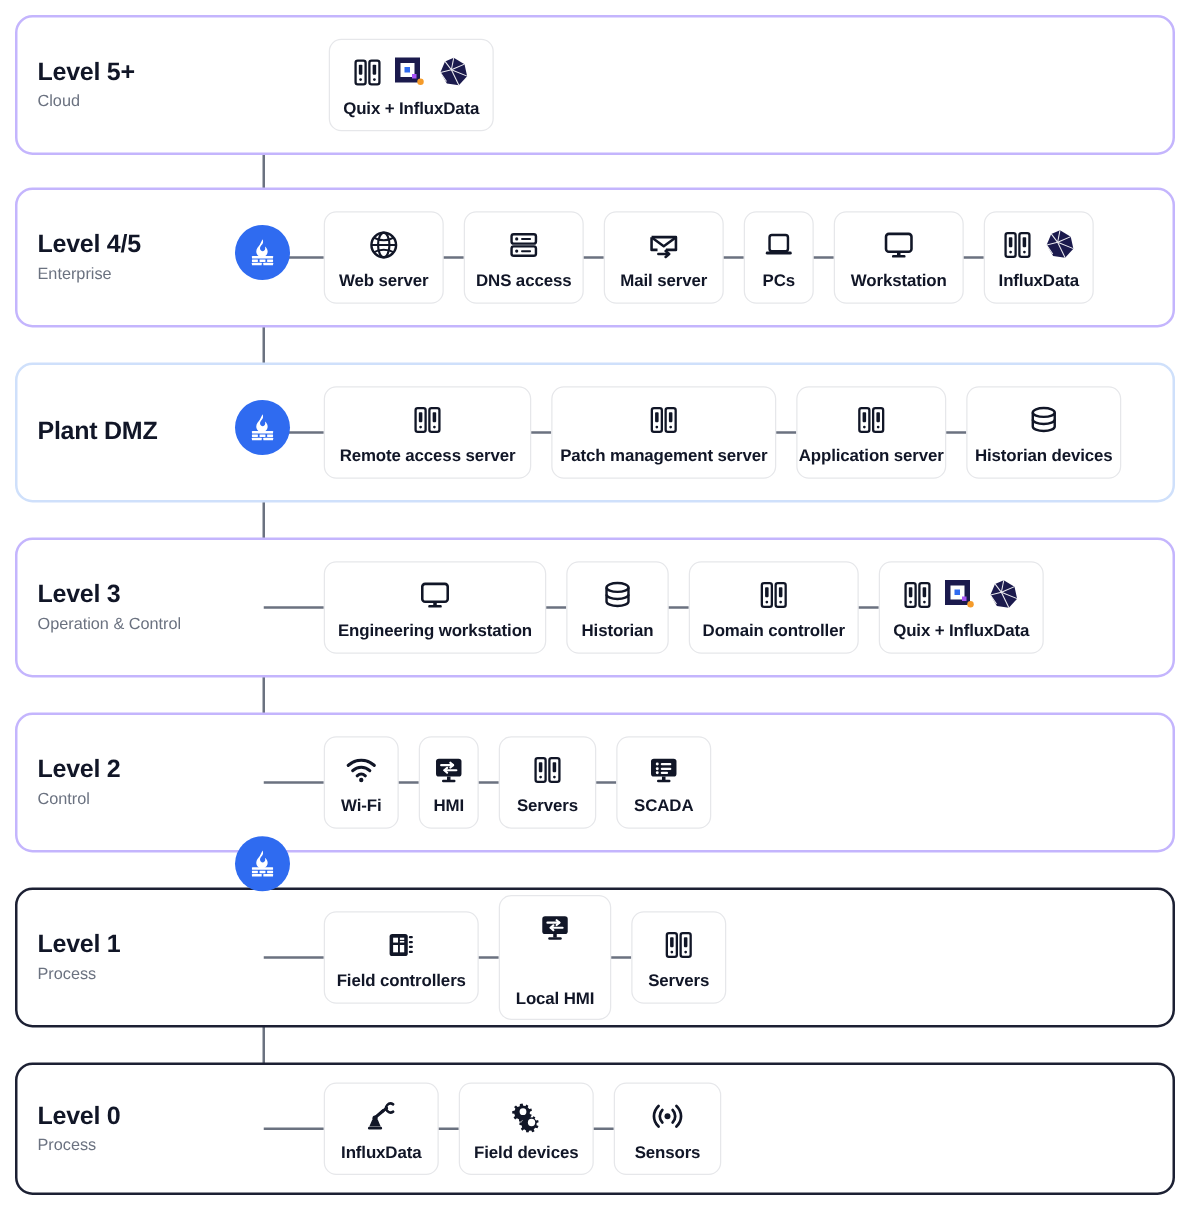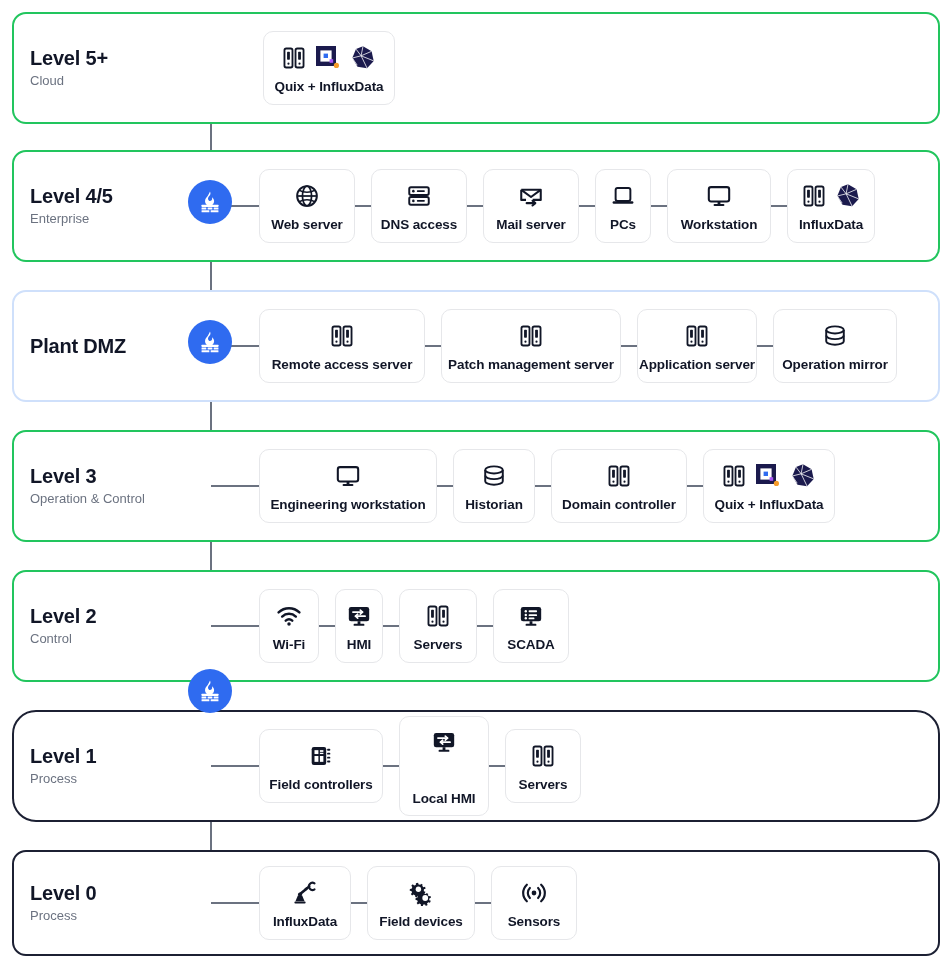--- a/index.html
+++ b/index.html
@@ -31,21 +31,21 @@
   
   .level{
     position:absolute;
     left:12px;
     width:928px;
     box-sizing:border-box;
     border-radius:14px;
     background:#ffffff;
     z-index:2;
   }
-  .level.blue{border:2px solid #22c55e;}
+  .level.blue{border:2px solid #c4b5fd;}
   .level.lightblue{border:2px solid #cfe0fb;}
   .level.dark{border:2px solid #1c2033;}
 
   .lvl-label{
     position:absolute;
     left:16px;
     top:50%;
     transform:translateY(-50%);
     width:175px;
   }
@@ -140,21 +140,21 @@
           <div class="lvl-title">Level 3</div>
           <div class="lvl-sub">Operation &amp; Control</div>
         </div>
       </div>
       <div class="level blue" style="top: 570px; height: 112px;">
         <div class="lvl-label">
           <div class="lvl-title">Level 2</div>
           <div class="lvl-sub">Control</div>
         </div>
       </div>
-      <div class="level dark" style="top: 710px; height: 112px; border-radius: 24px;">
+      <div class="level dark" style="top: 710px; height: 112px;">
         <div class="lvl-label">
           <div class="lvl-title">Level 1</div>
           <div class="lvl-sub">Process</div>
         </div>
       </div>
       <div class="level dark" style="top: 850px; height: 106px;">
         <div class="lvl-label">
           <div class="lvl-title">Level 0</div>
           <div class="lvl-sub">Process</div>
         </div>
@@ -390,21 +390,21 @@
       <div class="node" style="width: 124px;">
         <div class="glyphs">
           <span>
             <svg width="26" height="26" viewBox="0 0 24 24">
               <ellipse cx="12" cy="6.4" rx="8.1" ry="3.3" fill="none" stroke="#111627" stroke-width="1.8"></ellipse>
               <path d="M3.9 6.4v5.2c0 1.8 3.6 3.3 8.1 3.3s8.1-1.5 8.1-3.3V6.4" fill="none" stroke="#111627" stroke-width="1.8"></path>
               <path d="M3.9 11.6v5.2c0 1.8 3.6 3.3 8.1 3.3s8.1-1.5 8.1-3.3v-5.2" fill="none" stroke="#111627" stroke-width="1.8"></path>
             </svg>
           </span>
         </div>
-        <div class="caption">Operation mirror</div>
+        <div class="caption">Historian devices</div>
       </div>
     </div>
     <div class="strip" style="left: 211px; top: 486px;">
       <div class="leadin"></div>
       <div class="node" style="width: 178px;">
         <div class="glyphs">
           <span>
             <svg width="26" height="26" viewBox="0 0 24 24">
               <rect x="2.6" y="3.8" width="18.8" height="13.2" rx="2.1" fill="none" stroke="#111627" stroke-width="1.9"></rect>
               <rect x="10.7" y="17" width="2.6" height="2.6" fill="#111627"></rect>

